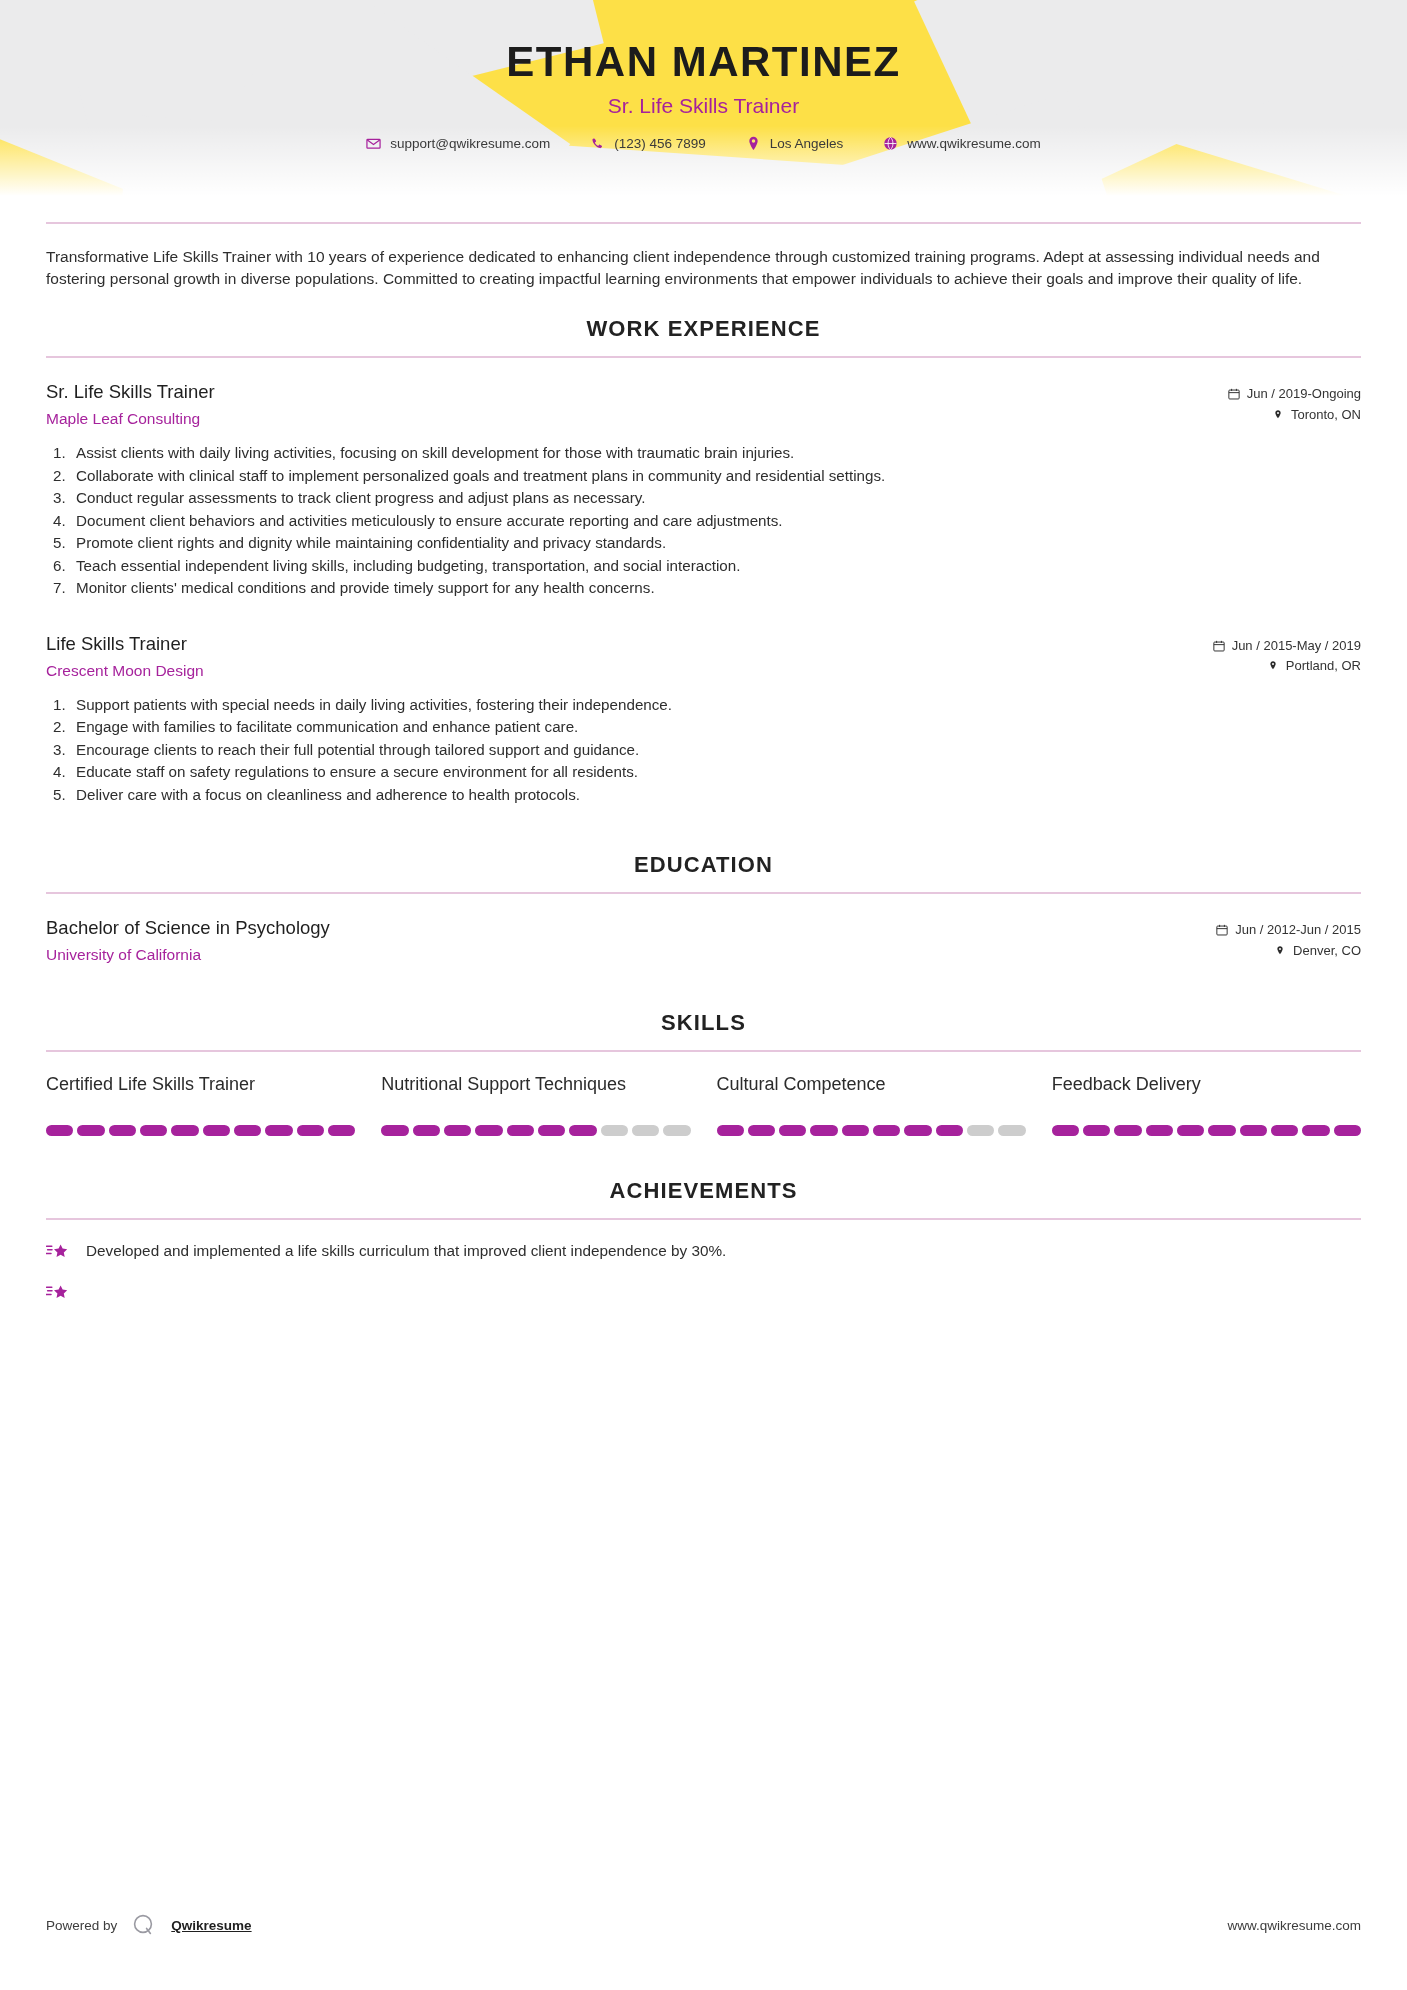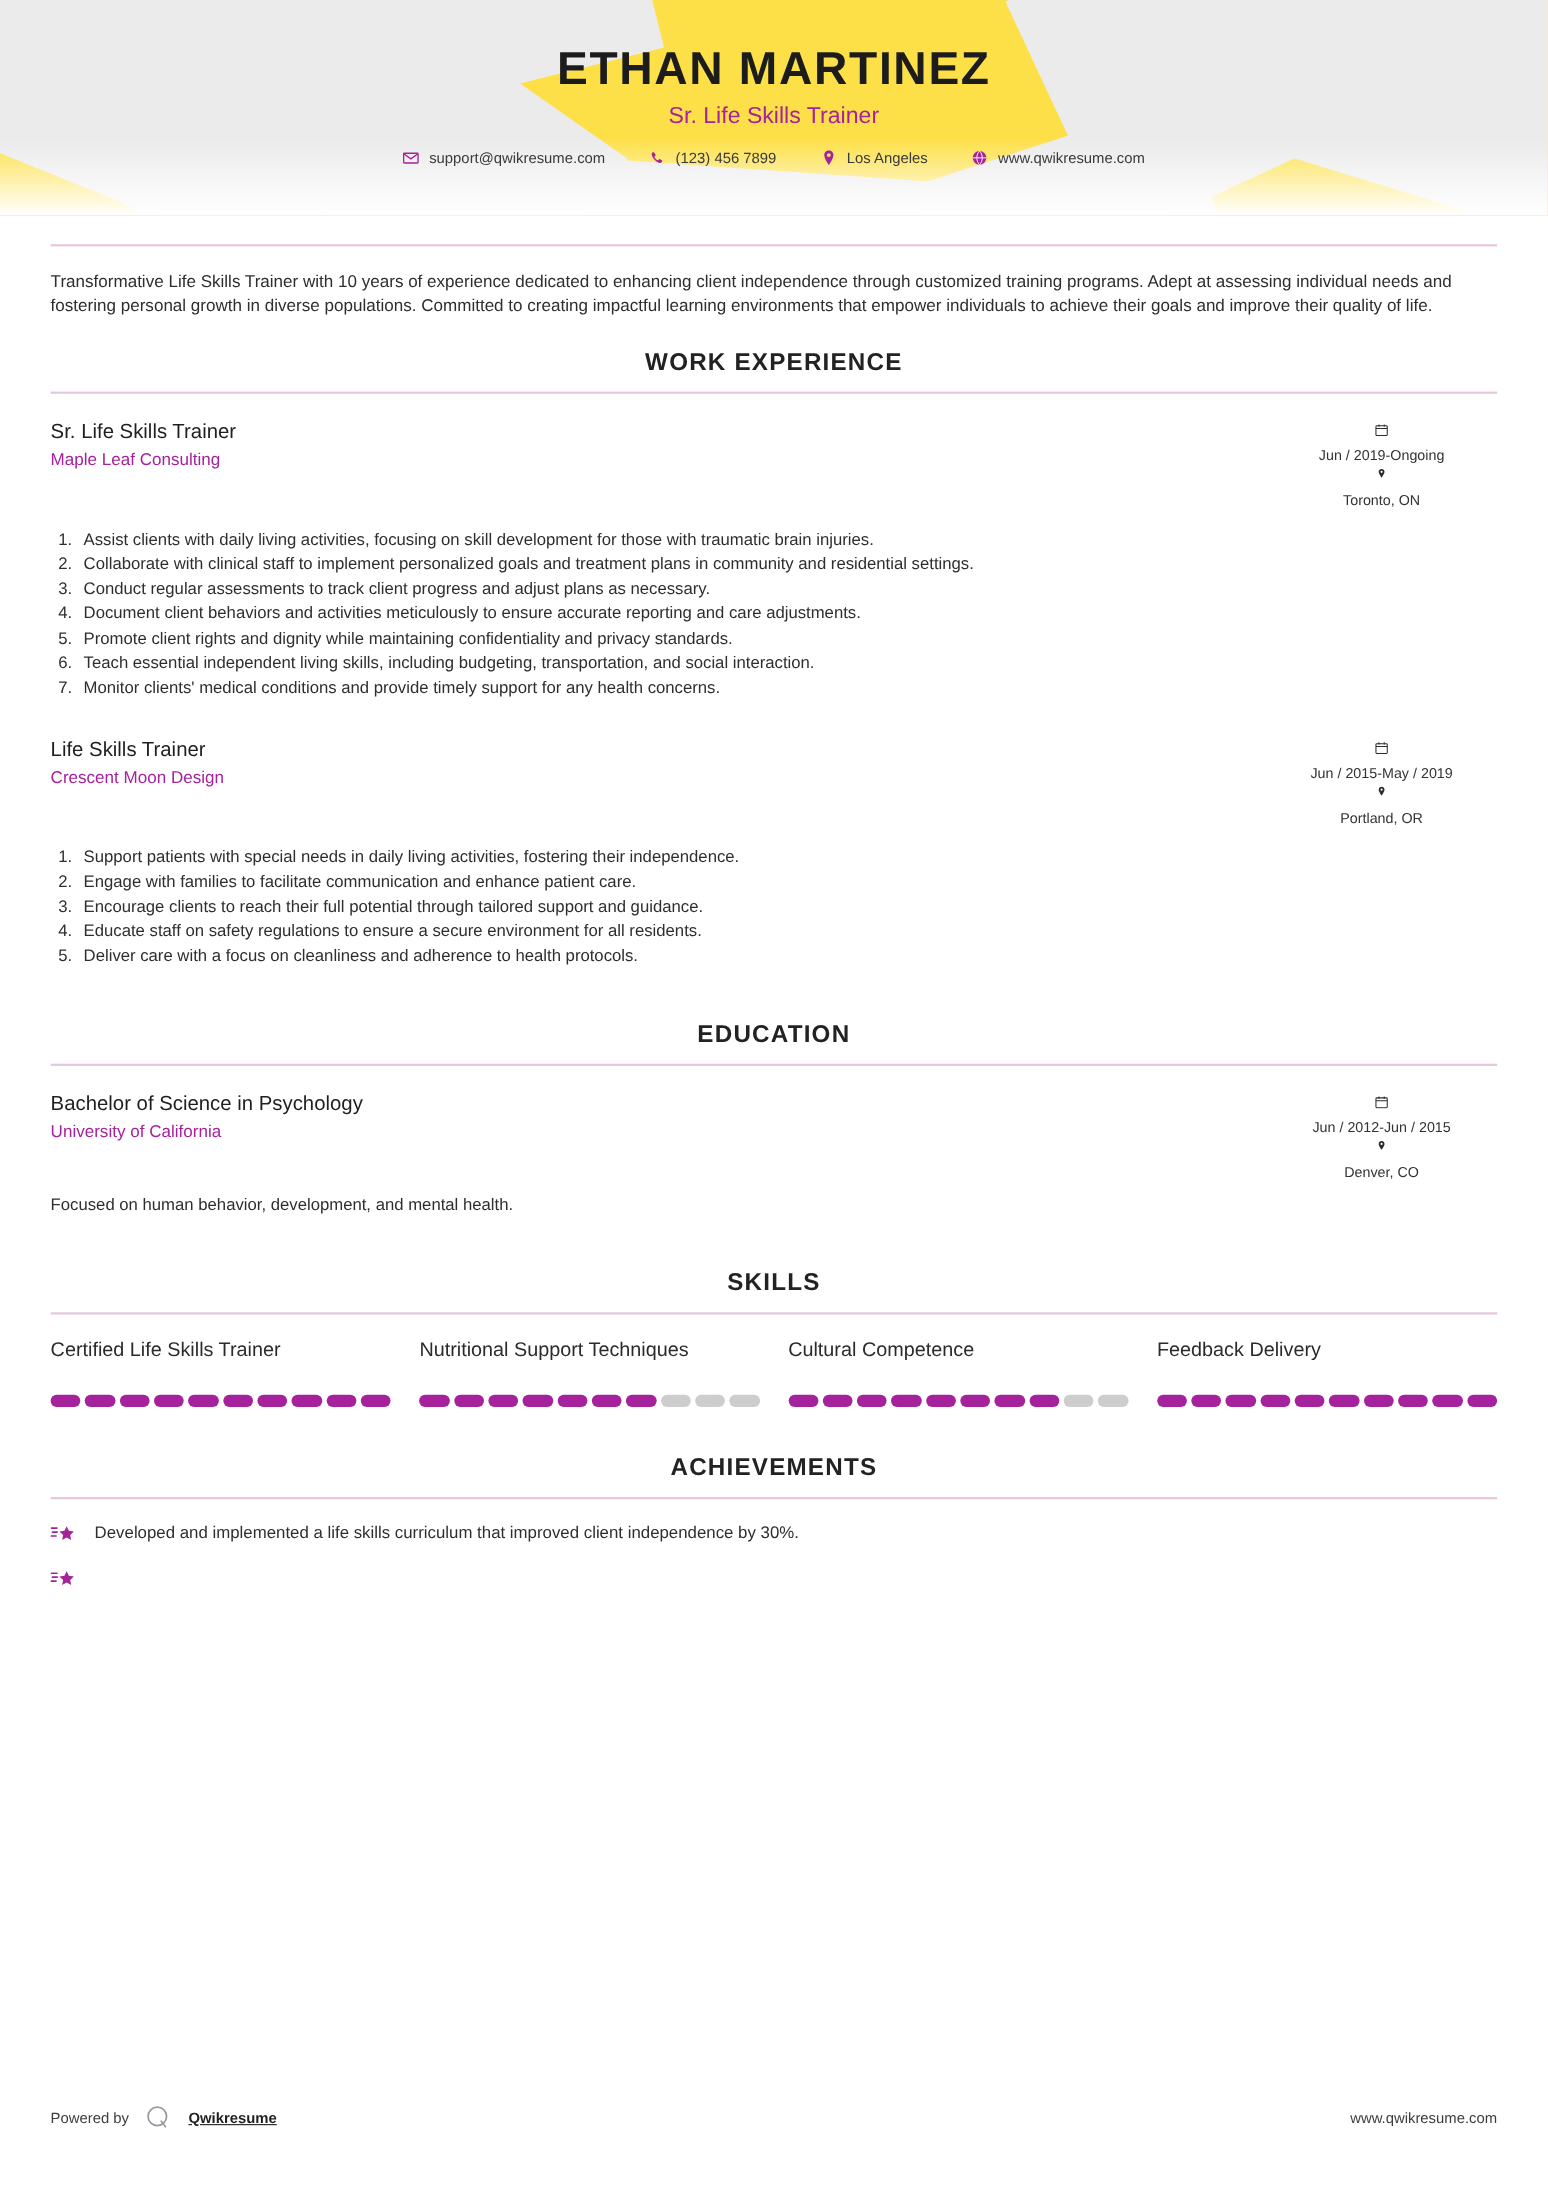--- a/index.html
+++ b/index.html
@@ -141,21 +141,20 @@
     min-width: 210px;
   }
   .meta-line {
     display: flex;
     align-items: center;
     justify-content: flex-end;
     gap: 7px;
     font-size: 13px;
     color: #333333;
     line-height: 1.6;
-    flex-direction: column;
   }
   .meta-icon {
     width: 12px; height: 13px;
     display: inline-flex;
     align-items: center;
     justify-content: center;
     color: #2b2b2b;
   }
   .meta-icon svg { display: block; }
 
@@ -432,21 +431,20 @@
             <span class="meta-icon">
               <svg width="10" height="13" viewBox="0 0 12 14" fill="currentColor">
                 <path d="M6 .7C4.2.7 2.8 2.1 2.8 3.9c0 1.6 2.6 5.6 3 6.2l.2.3.2-.3c.4-.6 3-4.6 3-6.2C9.2 2.1 7.8.7 6 .7zM6 13.4V9.9"></path>
                 <circle cx="6" cy="3.9" r="1.2" fill="#ffffff"></circle>
               </svg>
             </span>
             <span>Denver, CO</span>
           </div>
         </div>
       </div>
-      <div class="entry-note">Focused on human behavior, development, and mental health.</div>
     </div>
   </div>
 
   <div class="section" style="margin-top:46px;">
     <div class="section-title">SKILLS</div>
     <div class="section-rule"></div>
 
     <div class="skills-grid">
       <div>
         <div class="skill-name">Certified Life Skills Trainer</div>

